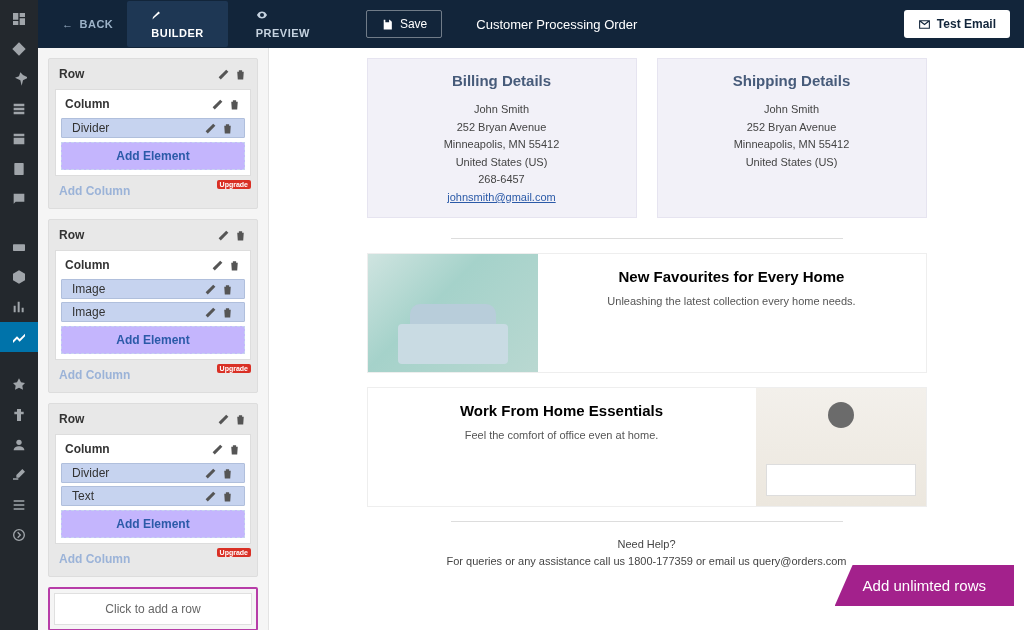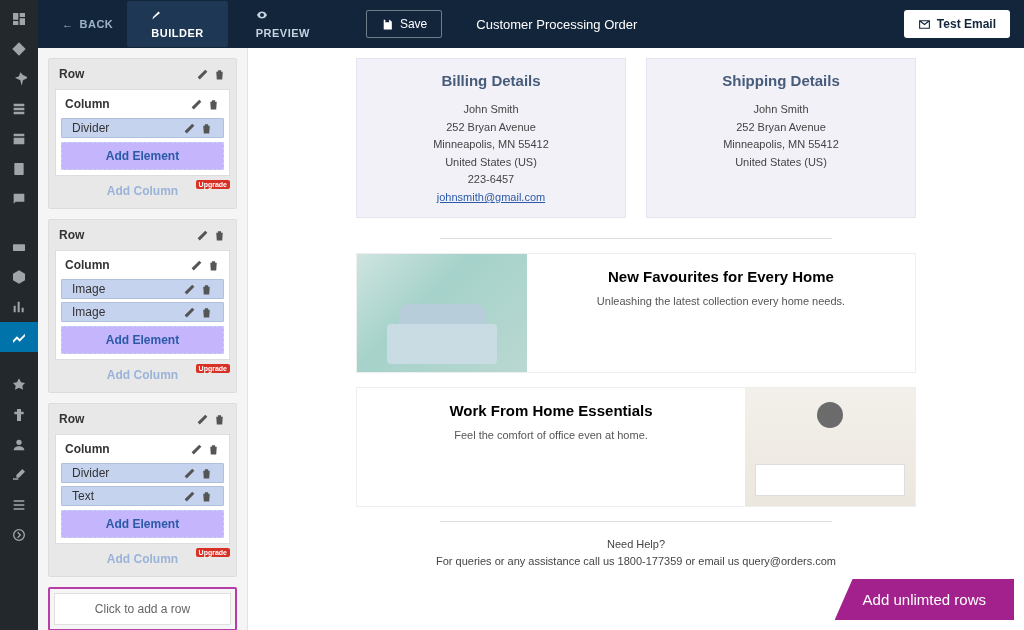--- a/index.html
+++ b/index.html
@@ -94,21 +94,21 @@
 
 .workspace {
   flex: 1;
   display: flex;
   background: #fff;
   overflow: hidden;
   position: relative;
 }
 
 .sidebar {
-  width: 210px;
+  width: 231px;
   background: #f5f5f5;
   border-right: 1px solid #e3e3e3;
   padding: 10px;
   overflow-y: auto;
   position: relative;
 }
 .row-block {
   background: #e8e8e8;
   border: 1px solid #ddd;
   border-radius: 2px;
@@ -160,21 +160,20 @@
   background: #c4b5fd;
   text-align: center;
   padding: 6px;
   color: #2b5aa8;
   font-size: 12px;
   font-weight: 700;
   margin: 4px 2px 2px;
   cursor: pointer;
 }
 .add-col {
-  text-align: center;
   padding: 6px;
   color: #9bb3d8;
   font-size: 12px;
   font-weight: 600;
   cursor: pointer;
   position: relative;
 }
 .upgrade-tag {
   position: absolute;
   right: 2px;
@@ -264,21 +263,21 @@
   text-align: center;
   font-size: 11px;
   color: #444;
   line-height: 1.6;
   margin-top: 10px;
 }
 
 .cta {
   position: absolute;
   right: 10px;
-  bottom: 10px;
+  bottom: 24px;
   background: #a3218c;
   color: #fff;
   padding: 12px 28px;
   font-size: 15px;
   cursor: pointer;
   clip-path: polygon(18px 0, 100% 0, 100% 100%, 0 100%);
 }
 </style>
 </head>
 <body>
@@ -572,21 +571,21 @@
 
       <div class="preview">
         <div class="pv-inner">
           <div class="details-row">
             <div class="details-card">
               <h3>Billing Details</h3>
               <div>John Smith</div>
               <div>252 Bryan Avenue</div>
               <div>Minneapolis, MN 55412</div>
               <div>United States (US)</div>
-              <div>223-6457</div>
+              <div>268-6457</div>
               <a href="#">johnsmith@gmail.com</a>
             </div>
             <div class="details-card">
               <h3>Shipping Details</h3>
               <div>John Smith</div>
               <div>252 Bryan Avenue</div>
               <div>Minneapolis, MN 55412</div>
               <div>United States (US)</div>
             </div>
           </div>

